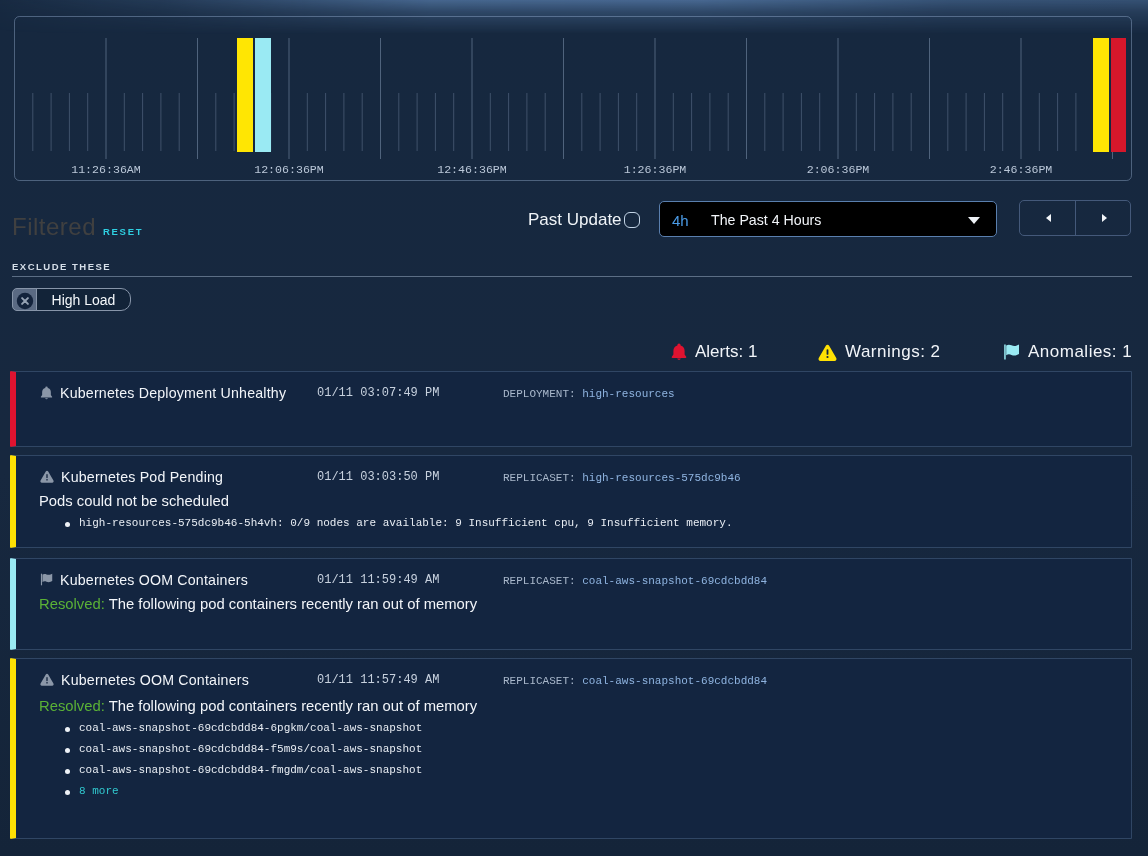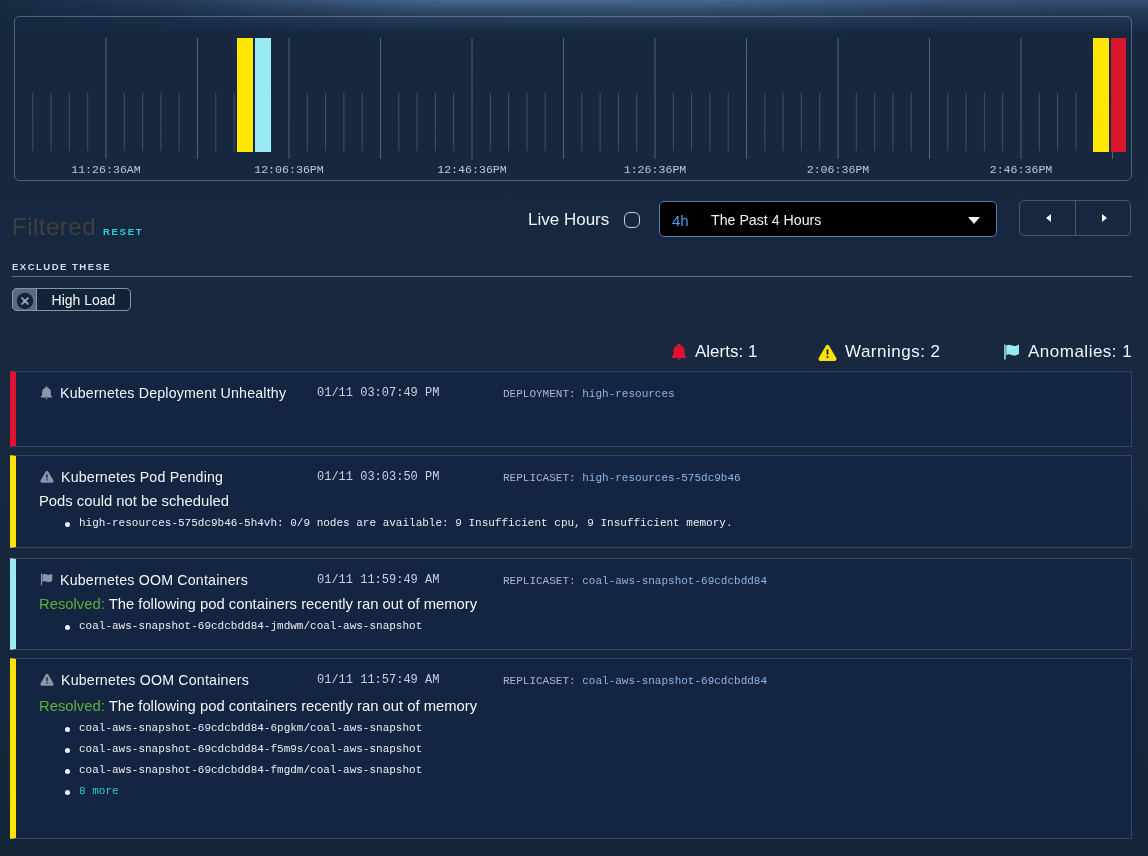--- a/index.html
+++ b/index.html
@@ -26,21 +26,21 @@
   .dd-label { position:absolute; left:51px; top:10px; font-size:14.2px; color:#f2f5f9; }
   .dd-caret { position:absolute; right:16px; top:15px; width:0; height:0; border-left:6px solid transparent; border-right:6px solid transparent; border-top:7px solid #eef2f7; }
   .pager { position:absolute; left:1019px; top:200px; width:112px; height:36px; border:1px solid #44597a; border-radius:5px; display:flex; }
   .pager .half { flex:1; position:relative; }
   .pager .half:first-child { border-right:1px solid #44597a; }
   .tri-l { position:absolute; left:26px; top:13px; width:0; height:0; border-top:4.5px solid transparent; border-bottom:4.5px solid transparent; border-right:5.5px solid #f2f5f9; }
   .tri-r { position:absolute; left:26px; top:13px; width:0; height:0; border-top:4.5px solid transparent; border-bottom:4.5px solid transparent; border-left:5.5px solid #f2f5f9; }
   .exclude { position:absolute; left:12px; top:261px; font-size:9.5px; font-weight:700; color:#d6dfe9; letter-spacing:1.5px; }
   .divider { position:absolute; left:12px; top:276px; width:1120px; height:1px; background:rgba(150,168,192,0.55); }
   
-  .chip { position:absolute; left:12px; top:288px; width:119px; height:23px; border:1px solid #8795a9; border-radius:5px; background:rgba(13,28,48,0.4); }
+  .chip { position:absolute; left:12px; top:288px; width:119px; height:23px; border:1px solid #8795a9; border-radius:10px; background:rgba(13,28,48,0.4); }
   .chip-x { position:absolute; left:-1px; top:-1px; width:25px; height:23px; background:#5a6a83; border-radius:5px 0 0 5px; border:1px solid #8795a9; }
   .chip-x svg { position:absolute; left:3px; top:2.5px; }
   .chip-label { position:absolute; left:24px; top:0; right:0; bottom:0; display:flex; align-items:center; justify-content:center; font-size:14px; color:#f5f8fb; }
   
   .counter { position:absolute; top:341px; height:22px; display:flex; align-items:center; font-size:17px; color:#f2f5f9; }
   .counter svg { margin-right:8px; }
   
   .card { position:absolute; left:10px; width:1122px; background:#132540; border:1px solid rgba(125,155,195,0.28); border-left-width:6px; border-radius:1px; }
   .card .hdr { position:absolute; left:24px; top:13px; height:15px; display:flex; align-items:center; }
   .card .hdr svg { margin-right:7px; }
@@ -128,21 +128,21 @@
 <text x="838" y="173" text-anchor="middle" font-family="Liberation Mono, monospace" font-size="11.6" fill="#bac7d8">2:06:36PM</text>
 <text x="1021" y="173" text-anchor="middle" font-family="Liberation Mono, monospace" font-size="11.6" fill="#bac7d8">2:46:36PM</text>
 <rect x="237" y="38" width="16" height="114" fill="#ffe603"></rect>
 <rect x="255" y="38" width="16" height="114" fill="#9aeaf3"></rect>
 <rect x="1093" y="38" width="16" height="114" fill="#ffe603"></rect>
 <rect x="1111" y="38" width="15" height="114" fill="#d6172b"></rect>
 </svg>
 
 <div class="filtered">Filtered</div>
 <div class="reset">RESET</div>
-<div class="liveupdate">Live Hours</div>
+<div class="liveupdate">Past Update</div>
 <div class="checkbox"></div>
 <div class="dropdown">
   <div class="dd-4h">4h</div>
   <div class="dd-label">The Past 4 Hours</div>
   <div class="dd-caret"></div>
 </div>
 <div class="pager">
   <div class="half">
       <div class="tri-l"></div>
     </div>
@@ -216,23 +216,20 @@
   <div class="hdr">
     <svg width="13" height="13" viewBox="0 0 17 16">
         <path d="M1.2 0.4 h1.5 v15.2 h-1.5 z" fill="#8b97a8"></path>
         <path d="M3.2 1.6 C5 0.4 6.8 0.6 8.5 1.3 C10.2 2 12 2.2 13.8 1.4 L16 0.4 V10 L13.8 11 C12 11.8 10.2 11.6 8.5 10.9 C6.8 10 5 10 3.2 11.2 Z" fill="#8b97a8"></path>
       </svg>
     <span class="title">Kubernetes OOM Containers</span>
     <span class="ts">01/11 11:59:49 AM</span>
     <span class="meta">REPLICASET: <b>coal-aws-snapshot-69cdcbdd84</b></span>
   </div>
   <div class="msg" style="top:37px;"><span class="res">Resolved:</span> The following pod containers recently ran out of memory</div>
-  <ul class="blist" style="top:61px;">
-    <li>coal-aws-snapshot-69cdcbdd84-jmdwm/coal-aws-snapshot</li>
-  </ul>
 </div>
 
 <div class="card" style="top:658px; height:181px; border-left-color:#ffe103;">
   <div class="hdr">
     <svg width="14" height="13" viewBox="0 0 19 17">
         <path d="M9.5 0.8 a1.9 1.9 0 0 1 1.65 0.95 l7.1 12.3 a1.9 1.9 0 0 1 -1.65 2.85 H2.4 a1.9 1.9 0 0 1 -1.65 -2.85 l7.1 -12.3 A1.9 1.9 0 0 1 9.5 0.8 z" fill="#8b97a8"></path>
         <rect x="8.6" y="5.2" width="1.8" height="5.6" rx="0.9" fill="#13243d"></rect>
         <circle cx="9.5" cy="13" r="1.1" fill="#13243d"></circle>
       </svg>
     <span class="title">Kubernetes OOM Containers</span>

